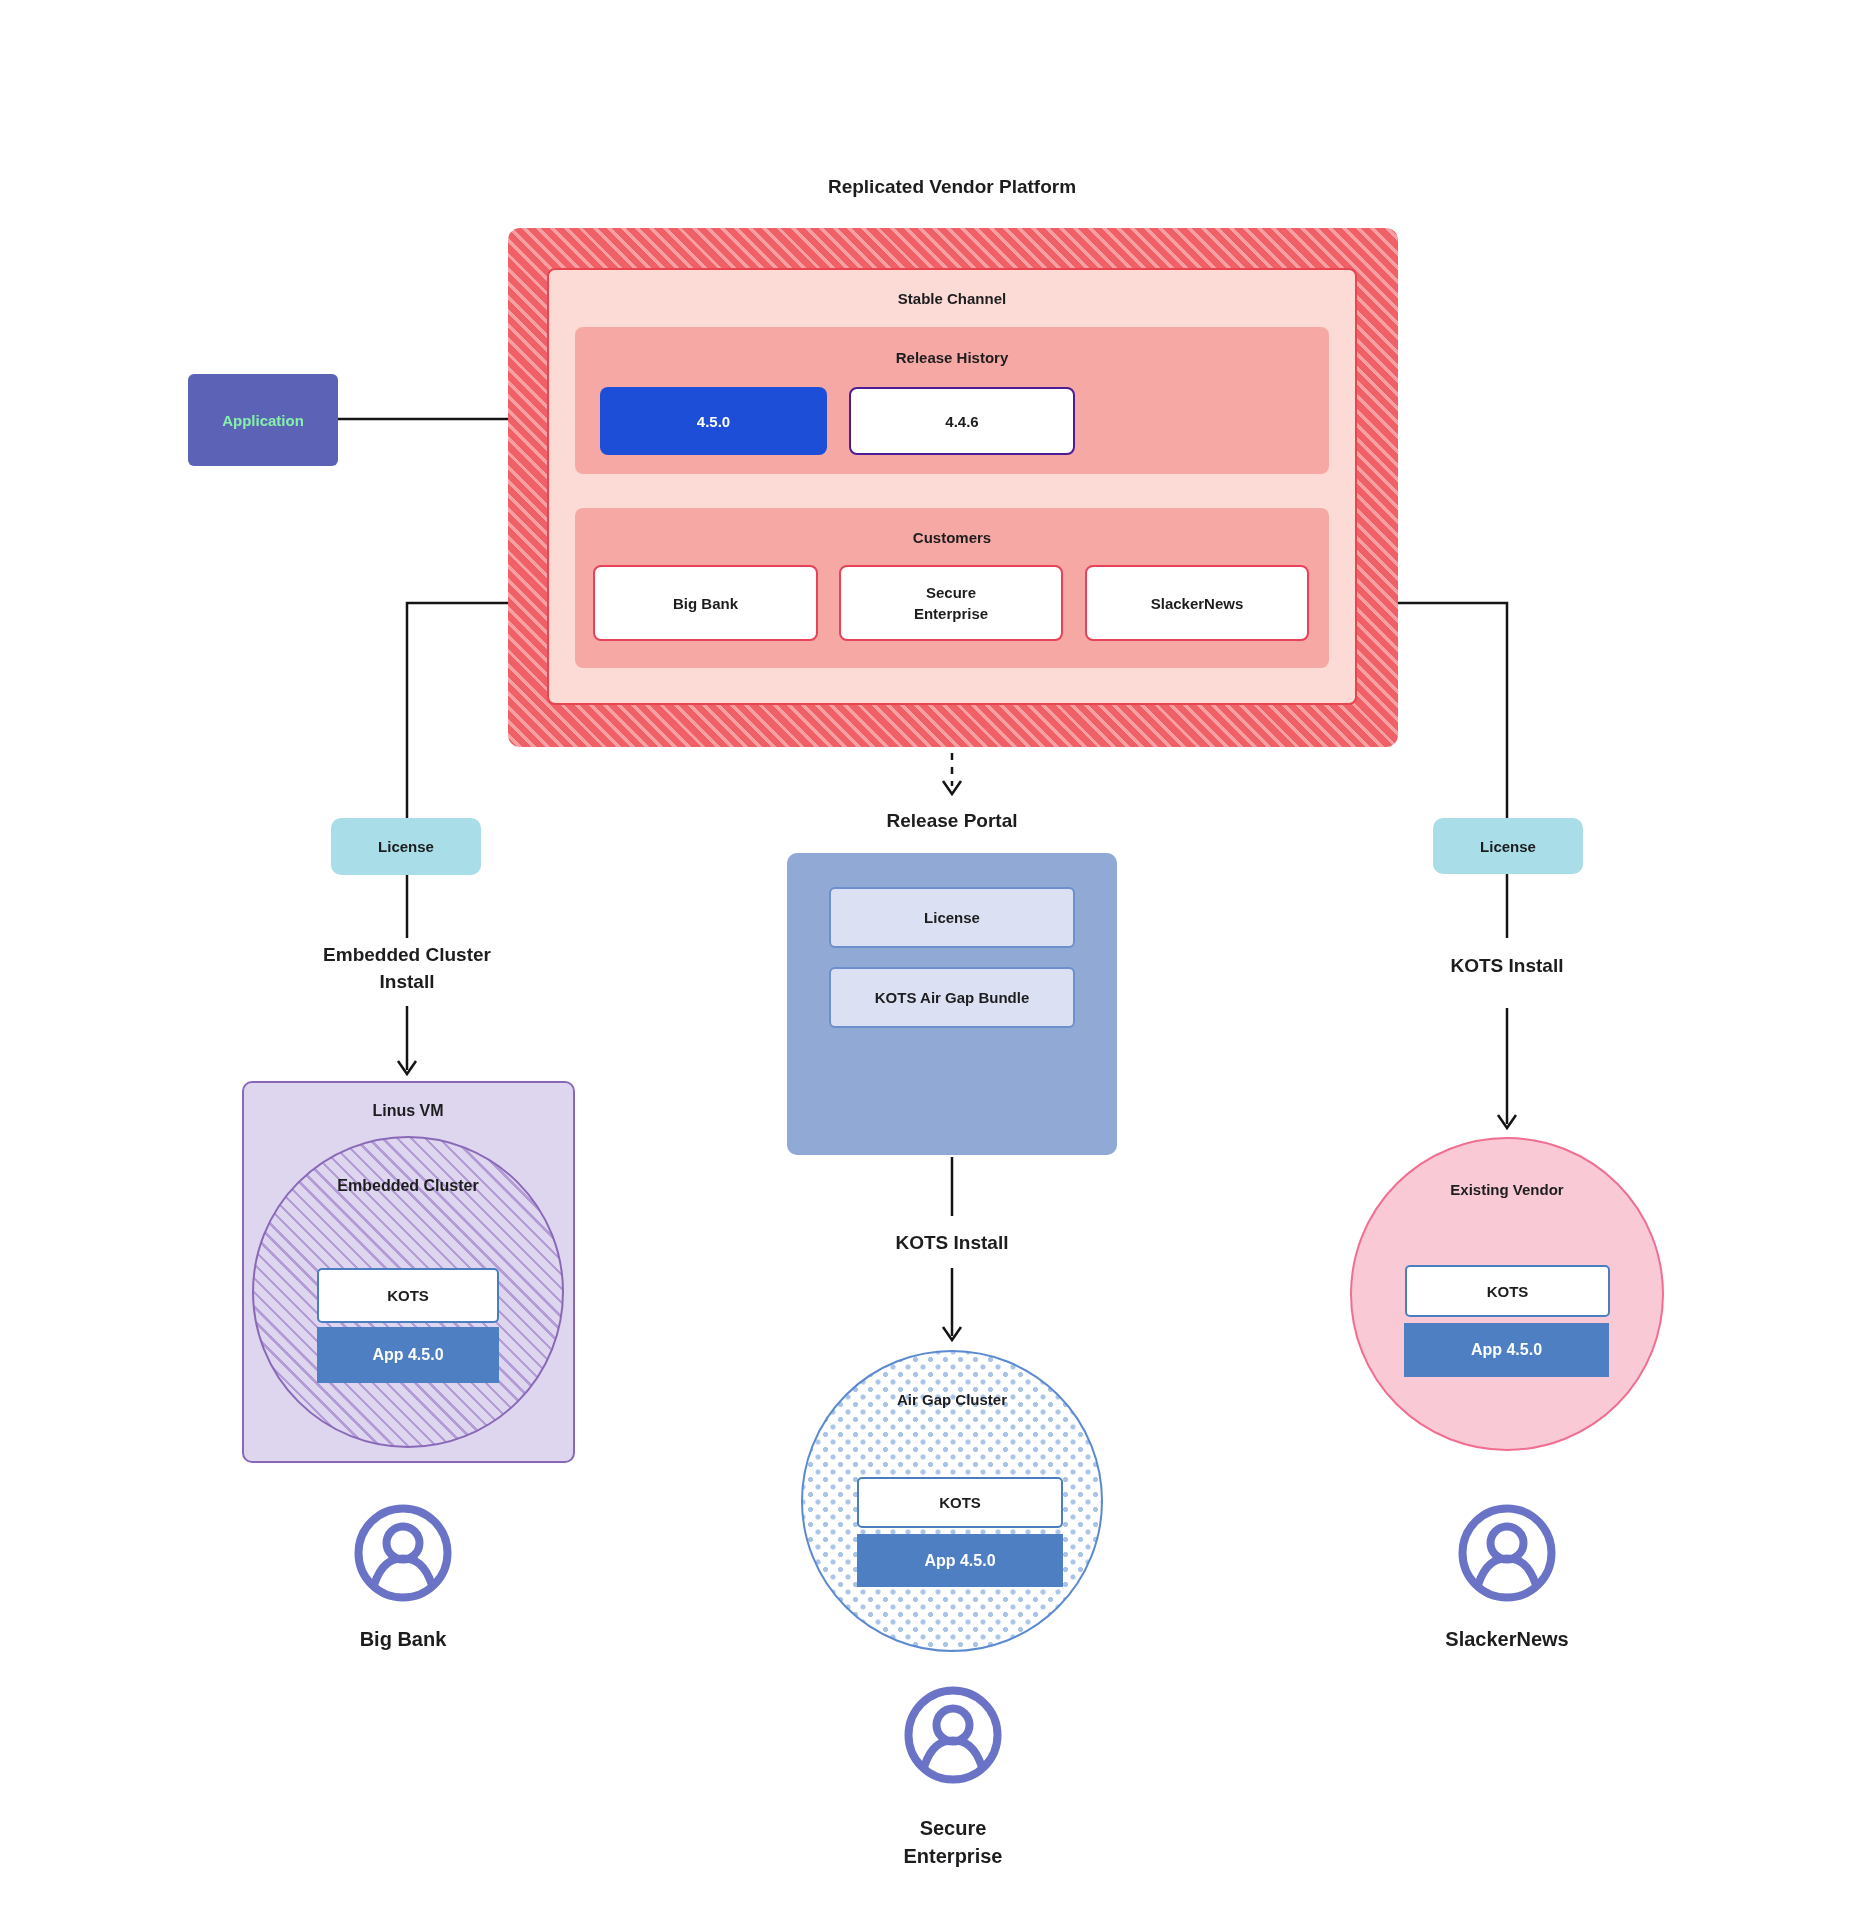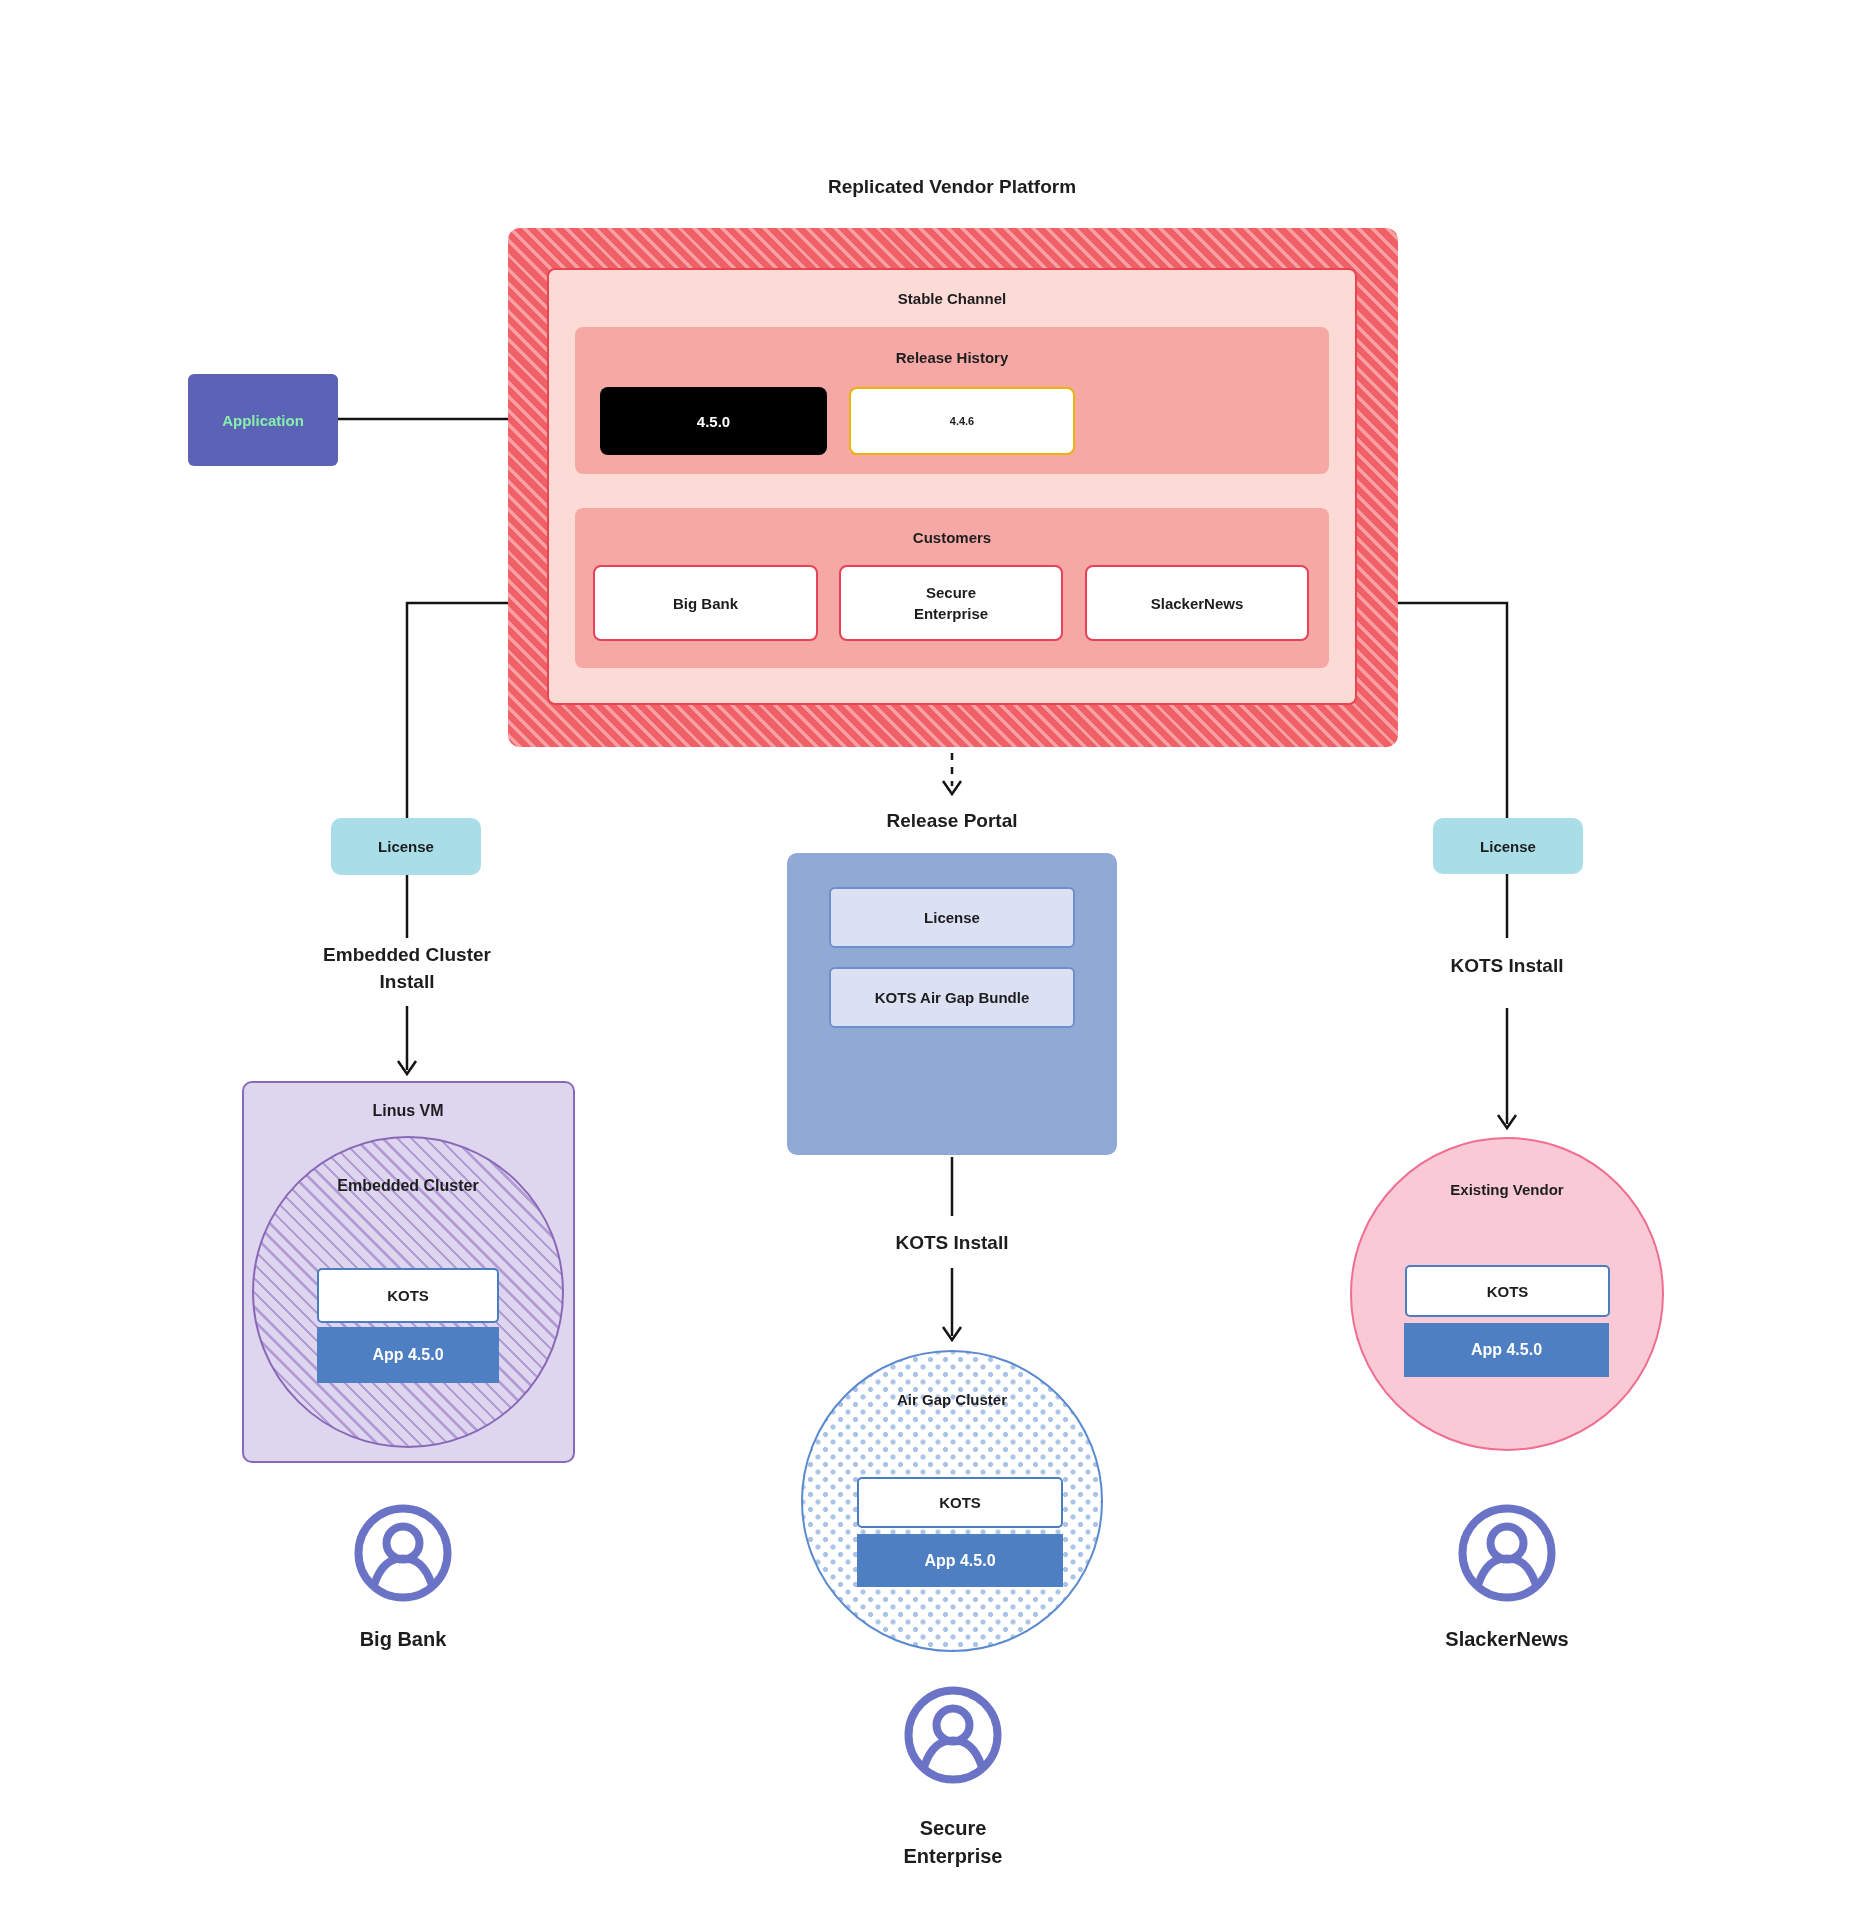--- a/index.html
+++ b/index.html
@@ -28,24 +28,24 @@
   .stable {
     left:547px; top:268px; width:810px; height:437px; border-radius:8px;
     background:#fcdad6; border:2px solid #e84550;
   }
   .stable-label { left:952px; top:290px; font-size:15px; font-weight:600; }
   .release {
     left:575px; top:327px; width:754px; height:147px; border-radius:8px;
     background:#f6a8a4;
   }
   .release-label { left:952px; top:349px; font-size:15px; font-weight:600; }
-  .rel-450 { left:600px; top:387px; width:227px; height:68px; background:#000000;
+  .rel-450 { left:600px; top:387px; width:227px; height:68px; background:#1d4ed8;
              color:#ffffff; border-radius:8px; font-size:15px; font-weight:600; }
   .rel-446 { left:849px; top:387px; width:226px; height:68px; background:#ffffff;
-             border:2px solid #eab308; border-radius:8px; font-size:11px; font-weight:600; }
+             border:2px solid #4c1d95; border-radius:8px; font-size:15px; font-weight:600; }
   .customers {
     left:575px; top:508px; width:754px; height:160px; border-radius:8px;
     background:#f6a8a4;
   }
   .customers-label { left:952px; top:529px; font-size:15px; font-weight:600; }
   .cust { top:565px; height:76px; background:#ffffff; border:2px solid #e84158;
           border-radius:8px; font-size:15px; font-weight:600; line-height:21px; }
   .cust-bigbank { left:593px; width:225px; }
   .cust-secure  { left:839px; width:224px; }
   .cust-slacker { left:1085px; width:224px; }

